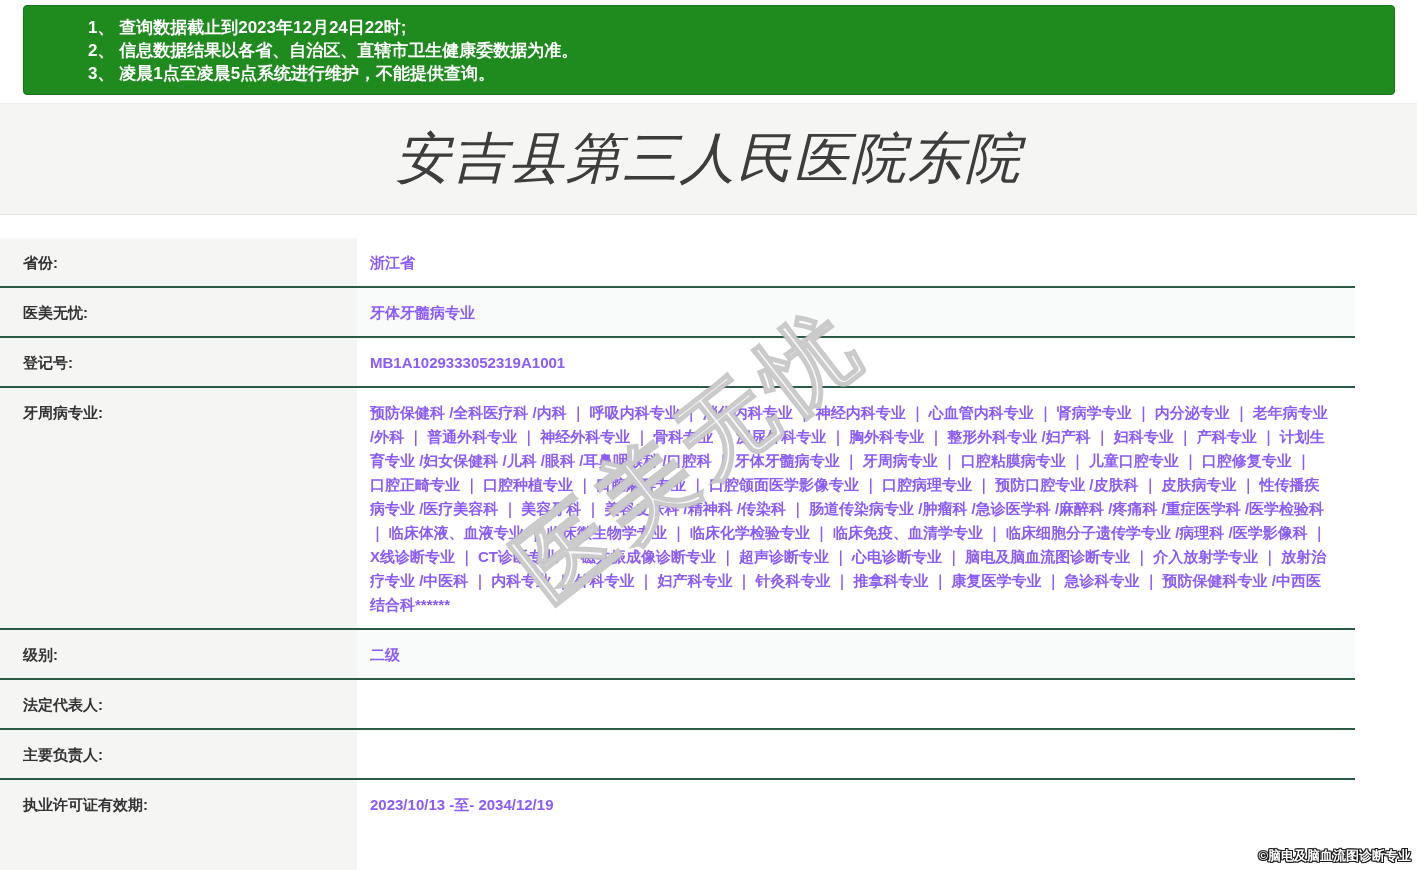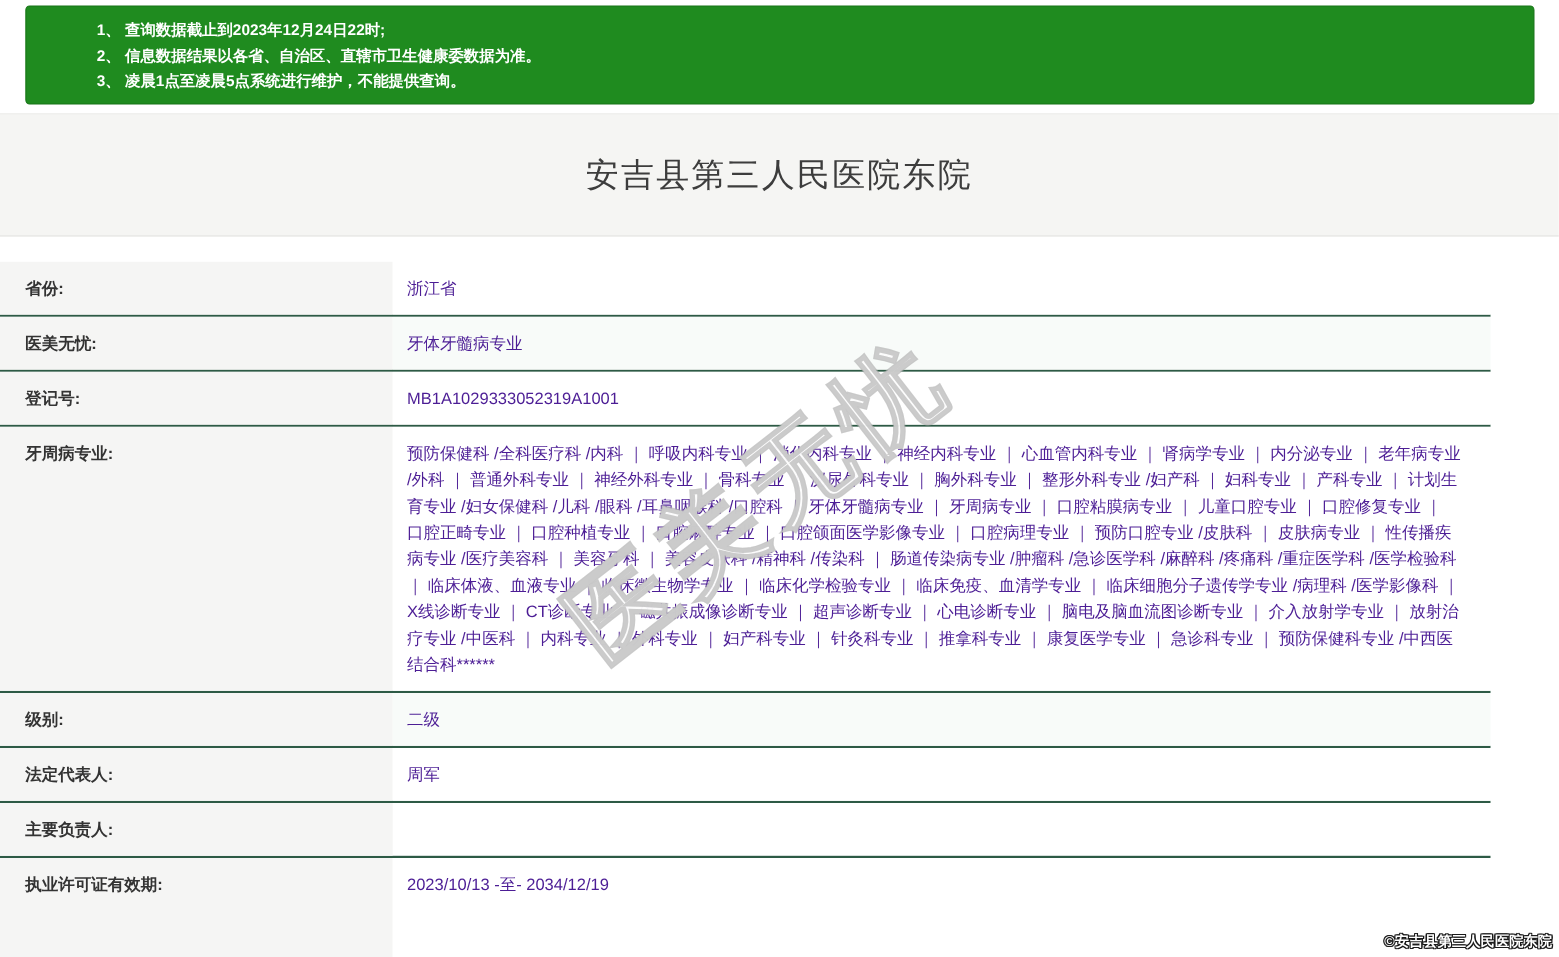--- a/index.html
+++ b/index.html
@@ -13,42 +13,43 @@
 
   
   .notice {
     position: absolute;
     left: 23px; top: 5px;
     width: 1372px; height: 90px;
     background: #1f8b1f;
     border: 1px solid #187518;
     border-radius: 4px;
     color: #ffffff;
-    font-size: 14px;
+    font-size: 17px;
     font-weight: bold;
     padding: 10px 20px 10px 64px;
     line-height: 23px;
   }
   .notice .line { white-space: nowrap; }
 
   
   .title-band {
     position: absolute;
     left: 0; top: 103px;
     width: 1417px; height: 112px;
     background: #f5f5f3;
     border-top: 1px solid #ededec;
     border-bottom: 1px solid #e3e3e1;
     display: flex; align-items: center; justify-content: center;
   }
   .title-band h1 {
-    font-size: 30px;
+    font-size: 55px;
     font-weight: 400;
     letter-spacing: 2px;
     color: #3d3d3d;
+    font-style: italic;
   }
 
   
   .info-table {
     position: absolute;
     left: 0; top: 238px;
     width: 1355px; height: 632px;
     display: flex; flex-direction: column;
   }
   .row {
@@ -65,22 +66,23 @@
     font-size: 15px;
     font-weight: bold;
     color: #333333;
     line-height: 24px;
   }
   .cell-value {
     flex: 1;
     background: #ffffff;
     padding: 13px 26px 11px 13px;
     font-size: 15px;
-    color: #4c1d95;
+    color: #8b5cf6;
     line-height: 24px;
+    font-weight: bold;
   }
   .row.alt .cell-value { background: #f8fbf9; }
 
   
   .watermark {
     position: absolute;
     left: 440px; top: 390px;
     width: 500px; height: 130px;
     display: flex; align-items: center; justify-content: center;
     transform: rotate(-38deg);
@@ -140,26 +142,25 @@
     <div class="row">
       <div class="cell-label">牙周病专业:</div>
       <div class="cell-value">预防保健科 /全科医疗科 /内科 ｜ 呼吸内科专业 ｜ 消化内科专业 ｜ 神经内科专业 ｜ 心血管内科专业 ｜ 肾病学专业 ｜ 内分泌专业 ｜ 老年病专业 /外科 ｜ 普通外科专业 ｜ 神经外科专业 ｜ 骨科专业 ｜ 泌尿外科专业 ｜ 胸外科专业 ｜ 整形外科专业 /妇产科 ｜ 妇科专业 ｜ 产科专业 ｜ 计划生育专业 /妇女保健科 /儿科 /眼科 /耳鼻咽喉科 /口腔科 ｜ 牙体牙髓病专业 ｜ 牙周病专业 ｜ 口腔粘膜病专业 ｜ 儿童口腔专业 ｜ 口腔修复专业 ｜ 口腔正畸专业 ｜ 口腔种植专业 ｜ 口腔麻醉专业 ｜ 口腔颌面医学影像专业 ｜ 口腔病理专业 ｜ 预防口腔专业 /皮肤科 ｜ 皮肤病专业 ｜ 性传播疾病专业 /医疗美容科 ｜ 美容牙科 ｜ 美容皮肤科 /精神科 /传染科 ｜ 肠道传染病专业 /肿瘤科 /急诊医学科 /麻醉科 /疼痛科 /重症医学科 /医学检验科 ｜ 临床体液、血液专业 ｜ 临床微生物学专业 ｜ 临床化学检验专业 ｜ 临床免疫、血清学专业 ｜ 临床细胞分子遗传学专业 /病理科 /医学影像科 ｜ X线诊断专业 ｜ CT诊断专业 ｜ 磁共振成像诊断专业 ｜ 超声诊断专业 ｜ 心电诊断专业 ｜ 脑电及脑血流图诊断专业 ｜ 介入放射学专业 ｜ 放射治疗专业 /中医科 ｜ 内科专业 ｜ 外科专业 ｜ 妇产科专业 ｜ 针灸科专业 ｜ 推拿科专业 ｜ 康复医学专业 ｜ 急诊科专业 ｜ 预防保健科专业 /中西医结合科******</div>
     </div>
     <div class="row alt">
       <div class="cell-label">级别:</div>
       <div class="cell-value">二级</div>
     </div>
     <div class="row">
       <div class="cell-label">法定代表人:</div>
-      <div class="cell-value">周军</div>
     </div>
     <div class="row alt">
       <div class="cell-label">主要负责人:</div>
     </div>
     <div class="row">
       <div class="cell-label">执业许可证有效期:</div>
       <div class="cell-value">2023/10/13 -至- 2034/12/19</div>
     </div>
   </div>
 
 <div class="watermark">医美无忧</div>
 
-<div class="image-credit">©安吉县第三人民医院东院</div>
+<div class="image-credit">©脑电及脑血流图诊断专业</div>
 
 </body></html>

